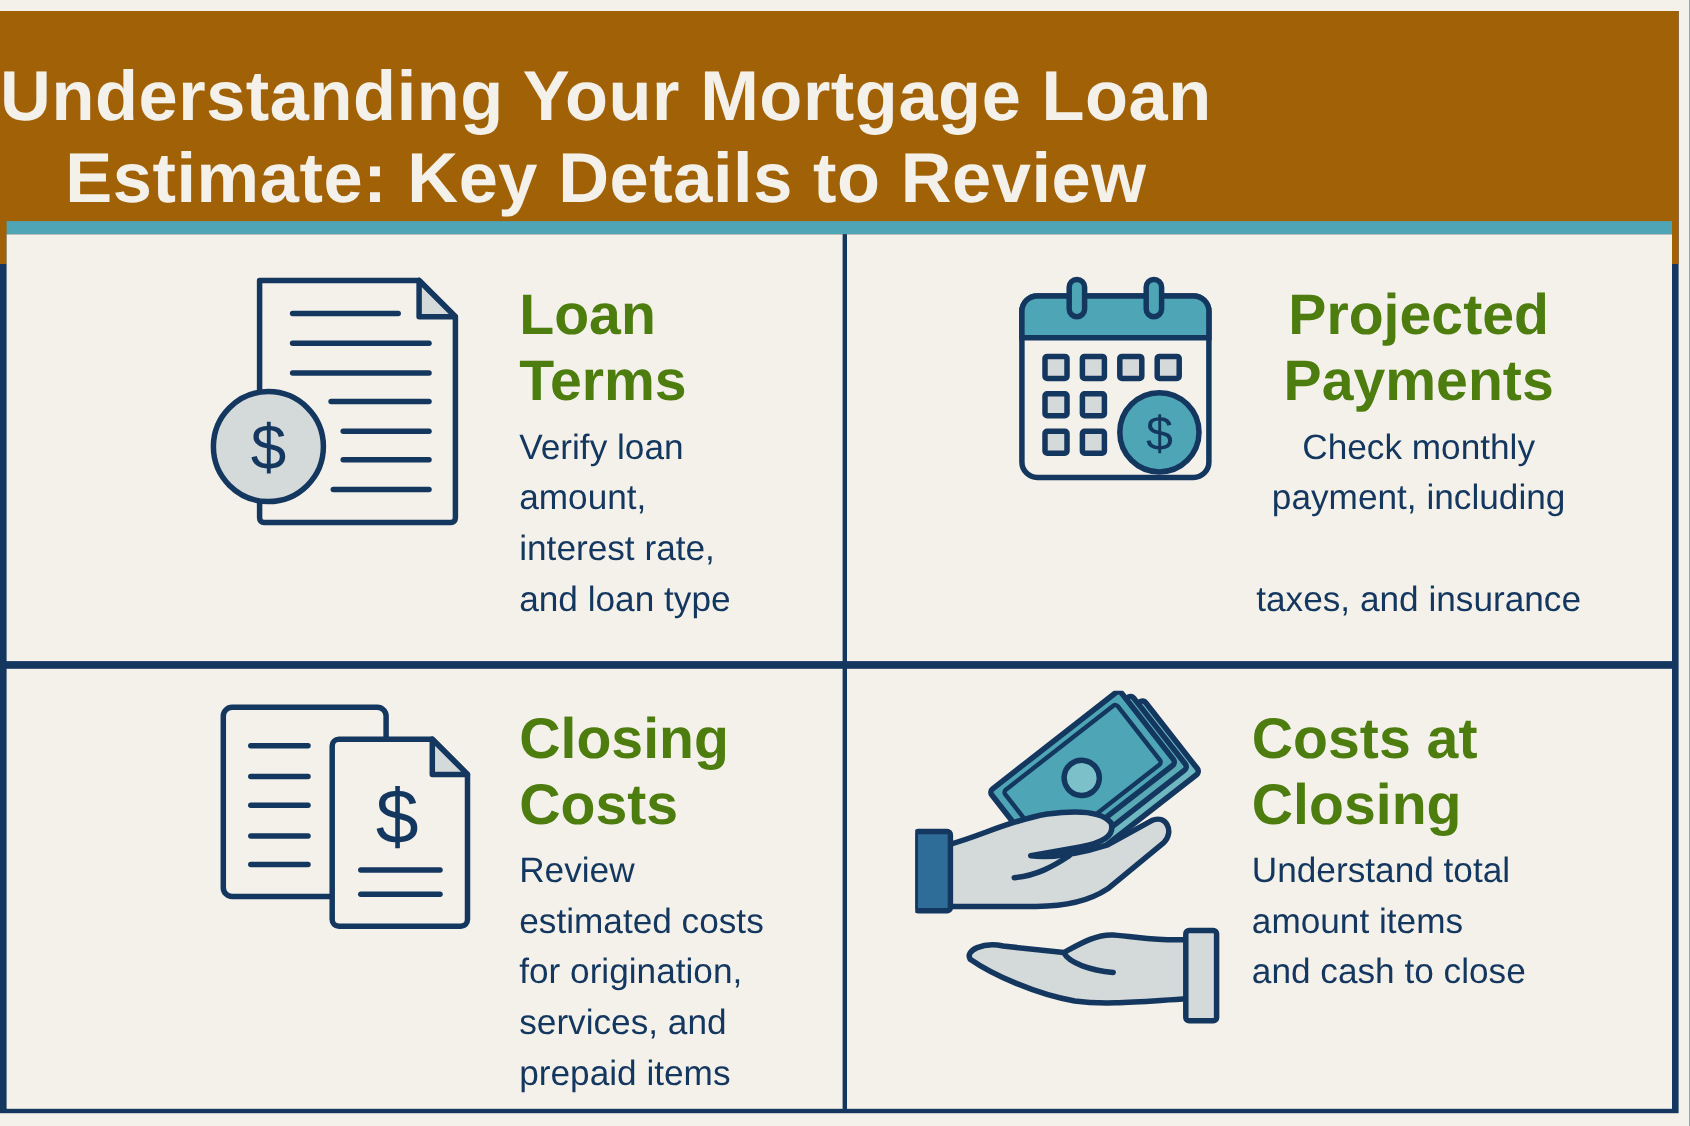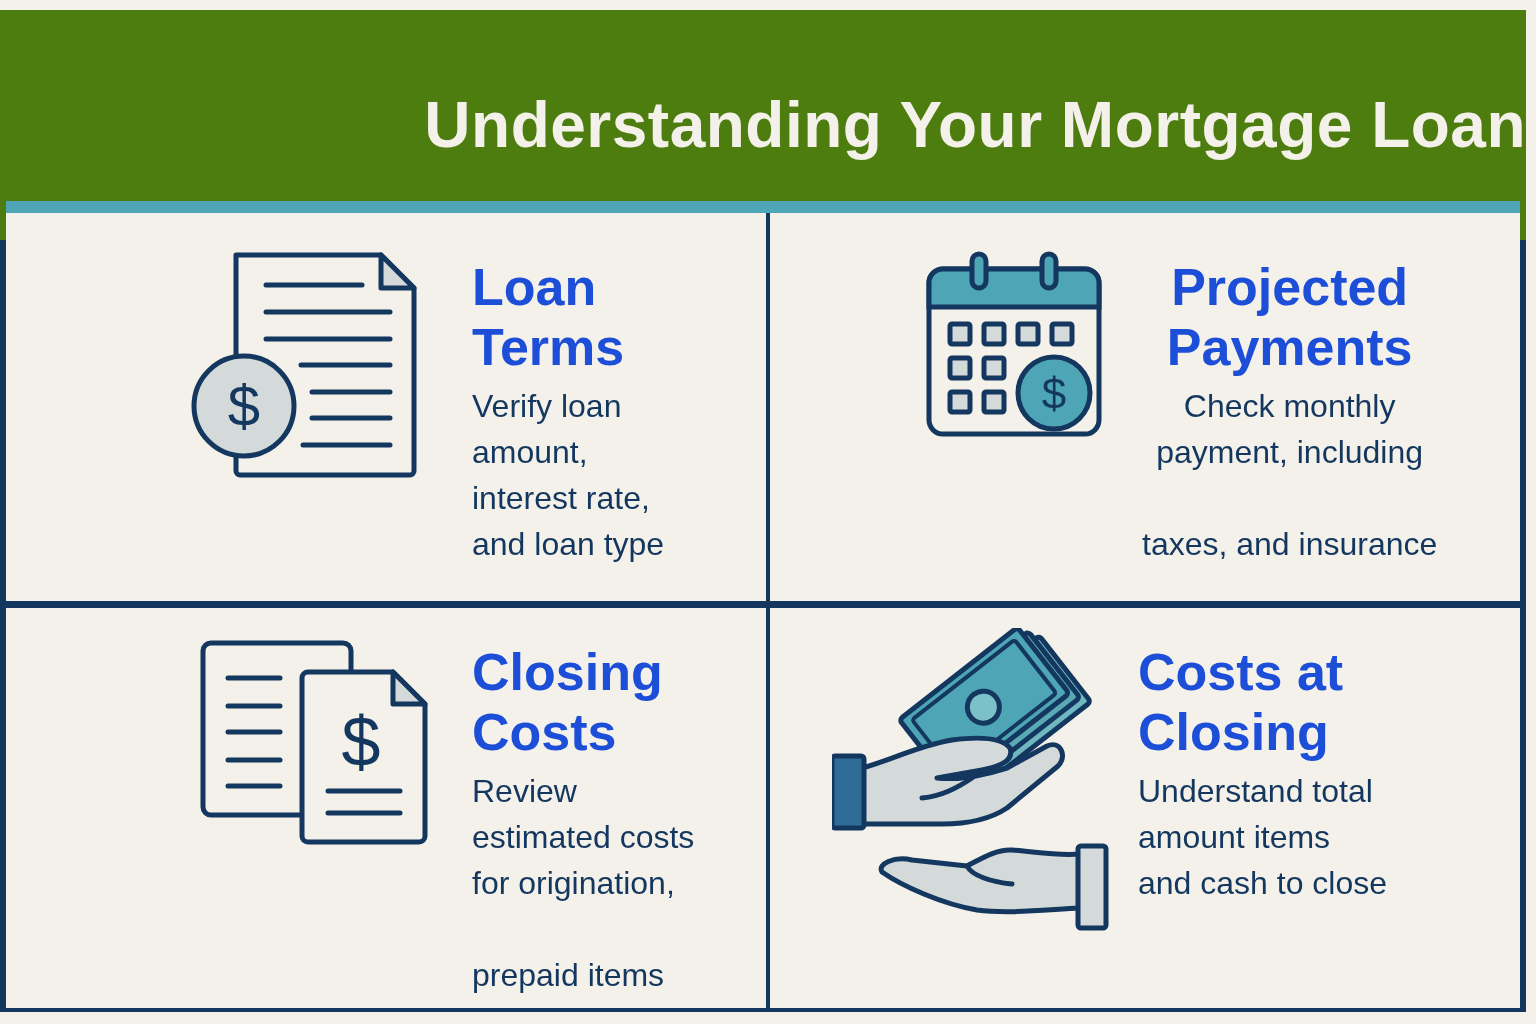--- a/index.html
+++ b/index.html
@@ -8,50 +8,51 @@
     background:#f4f1ea;
     font-family: "Liberation Sans", sans-serif;
     position:relative;
   }
   .frame {
     position:absolute; left:0; top:10px; width:1526px; height:1002px;
     background:#14375f;
   }
   .header {
     position:absolute; left:0; top:10px; width:1526px; height:230px;
-    background:#4d7c0f;
-    display:flex; align-items:center; justify-content:flex-end;
+    background:#a16207;
+    display:flex; align-items:center; justify-content:flex-start;
   }
   .title {
     color:#f4f1ea; font-weight:bold; font-size:64px; line-height:75px;
     text-align:center; margin:0; letter-spacing:0.5px;
   }
   .teal-bar {
     position:absolute; left:6px; top:201px; width:1514px; height:12px;
     background:#4ea5b5;
   }
   .grid {
     position:absolute; left:6px; top:213px; width:1514px; height:795px;
     display:grid; grid-template-columns:760px 750px; grid-template-rows:388px 400px;
     column-gap:4px; row-gap:7px; background:#14375f;
   }
   .cell { background:#f4f1ea; position:relative; }
   .icon { position:absolute; }
   .text { position:absolute; color:#14375f; }
-  .heading { font-weight:bold; font-size:52px; line-height:60px; margin:0; color:#1d4ed8; }
+  .heading { font-weight:bold; font-size:52px; line-height:60px; margin:0; color:#4d7c0f; }
   .desc { font-size:32px; line-height:46px; margin:6px 0 0 0; color:#14375f; }
 </style>
 </head>
 <body>
 
 <div class="frame"></div>
 
 <div class="header">
   <h1 class="title">
     <span>Understanding Your Mortgage Loan</span><br>
+    <span>Estimate: Key Details to Review</span>
   </h1>
 </div>
 
 <div class="teal-bar"></div>
 
 <div class="grid">
 
   <div class="cell">
     <svg class="icon" style="left:180px;top:38px;" width="235" height="230" viewBox="0 0 235 230">
       <path d="M50 4 H195 L228 37 V220 a4 4 0 0 1 -4 4 H54 a4 4 0 0 1 -4 -4 Z" fill="#f4f1ea" stroke="#14375f" stroke-width="5" stroke-linejoin="round"></path>
@@ -135,21 +136,21 @@
     </svg>
     <div class="text" style="left:466px;top:34px;">
       <h2 class="heading">
         <span>Closing</span><br>
         <span>Costs</span>
       </h2>
       <p class="desc">
         <span>Review</span><br>
         <span>estimated costs</span><br>
         <span>for origination,</span><br>
-        <br>
+        <span>services, and</span><br>
         <span>prepaid items</span>
       </p>
     </div>
   </div>
 
   <div class="cell">
     <svg class="icon" style="left:62px;top:20px;" width="280" height="320" viewBox="0 0 280 320">
 
       <g transform="translate(170 90) rotate(-38)">
         <rect x="-70" y="-42" width="150" height="84" rx="4" fill="#6fb7c1" stroke="#14375f" stroke-width="5"></rect>

